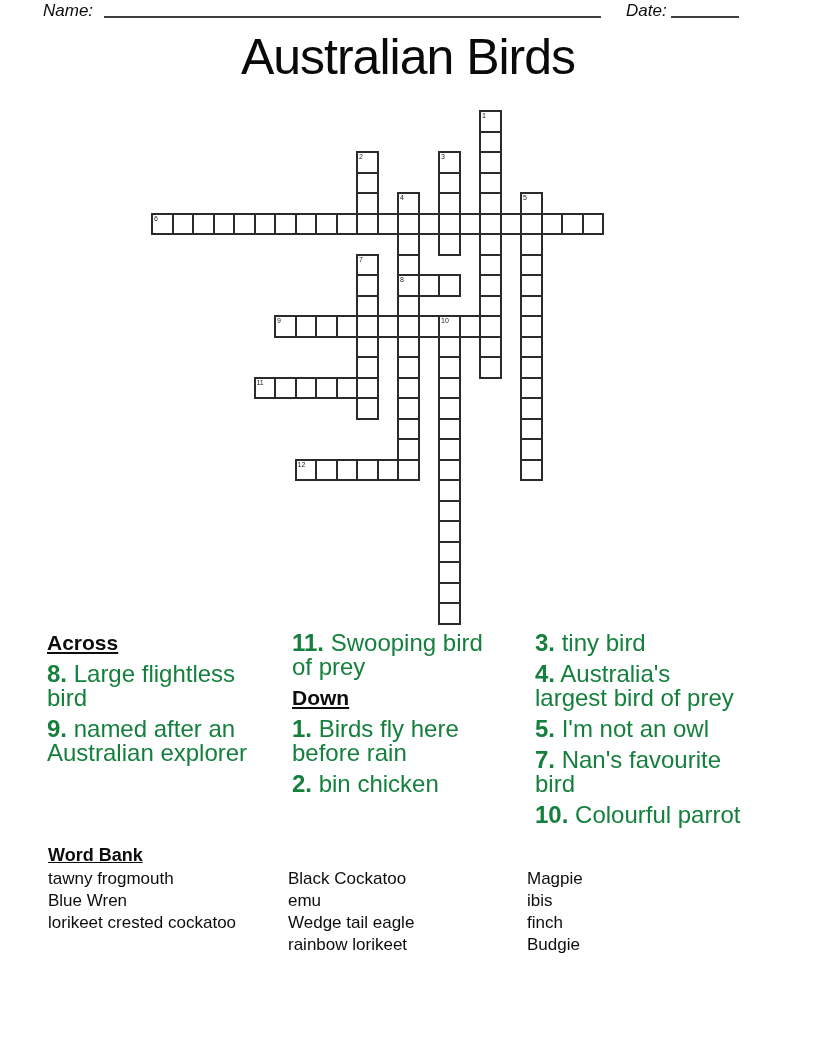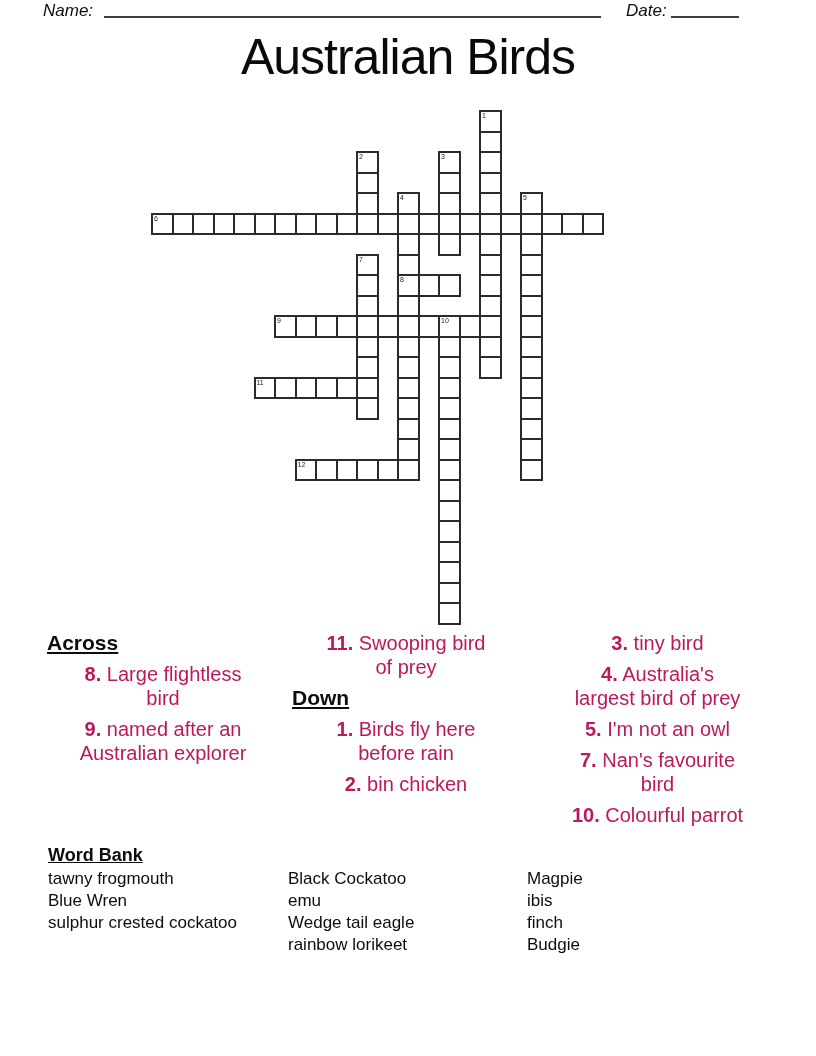--- a/index.html
+++ b/index.html
@@ -77,25 +77,24 @@
   .clue-col-3 { left: 535px; width: 245px; }
   .clue-heading {
     font-size: 21px;
     font-weight: bold;
     text-decoration: underline;
     line-height: 24px;
     margin: 0 0 7px 0;
     color: #0d0d0d;
   }
   .clue {
-    font-size: 20px;
+    font-size: 24px;
     line-height: 24px;
     margin: 0 0 7px 0;
-    color: #be185d;
-    text-align: center;
+    color: #15803d;
   }
   .clue-num { font-weight: bold; }
   .clue-text { white-space: pre-line; }
   
   .wb-heading {
     position: absolute;
     left: 48px;
     top: 845px;
     font-size: 18px;
     font-weight: bold;
@@ -286,21 +285,21 @@
 bird</span></p>
         <p class="clue"><b class="clue-num">10.</b><span class="clue-text"> Colourful parrot</span></p>
       </div>
   </div>
 
   <div>
     <div class="wb-heading">Word Bank</div>
     <div class="wb-col wb-col-1" id="wbcol0">
         <div class="wb-item">tawny frogmouth</div>
         <div class="wb-item">Blue Wren</div>
-        <div class="wb-item">sulphur crested cockatoo</div>
+        <div class="wb-item">lorikeet crested cockatoo</div>
       </div>
     <div class="wb-col wb-col-2" id="wbcol1">
         <div class="wb-item">Black Cockatoo</div>
         <div class="wb-item">emu</div>
         <div class="wb-item">Wedge tail eagle</div>
         <div class="wb-item">rainbow lorikeet</div>
       </div>
     <div class="wb-col wb-col-3" id="wbcol2">
         <div class="wb-item">Magpie</div>
         <div class="wb-item">ibis</div>

